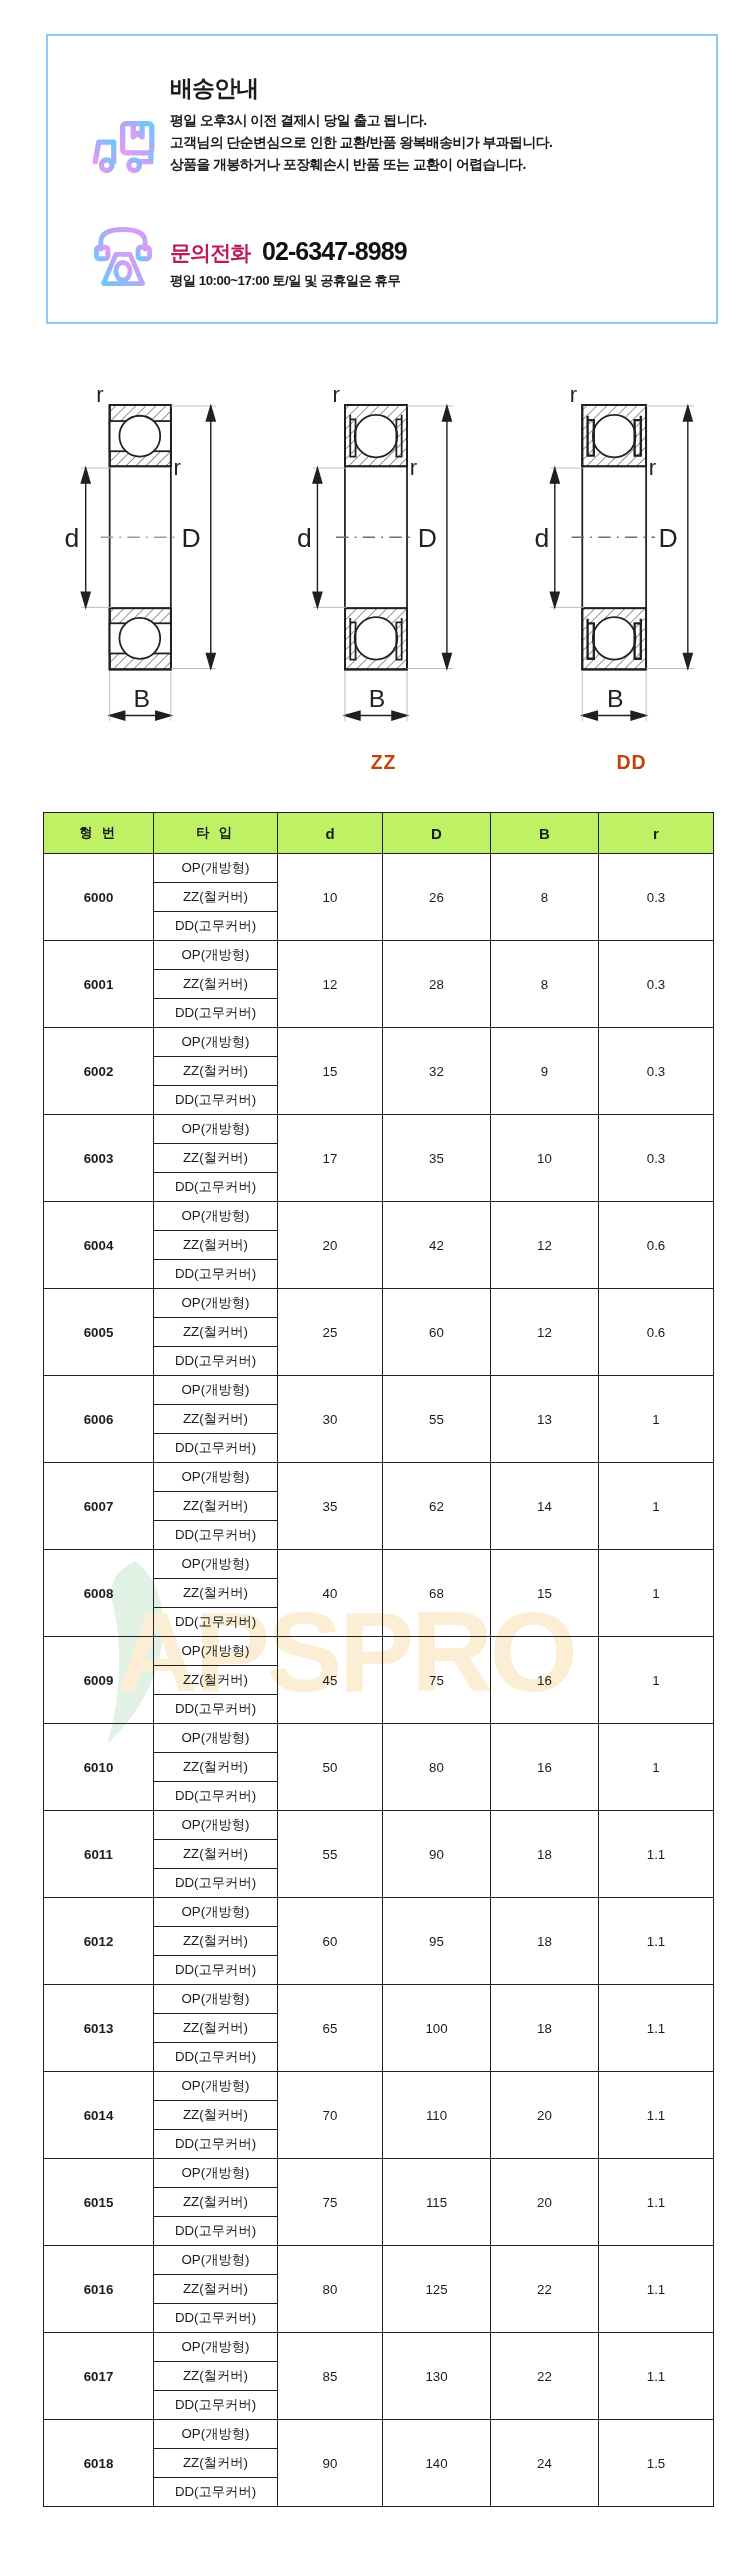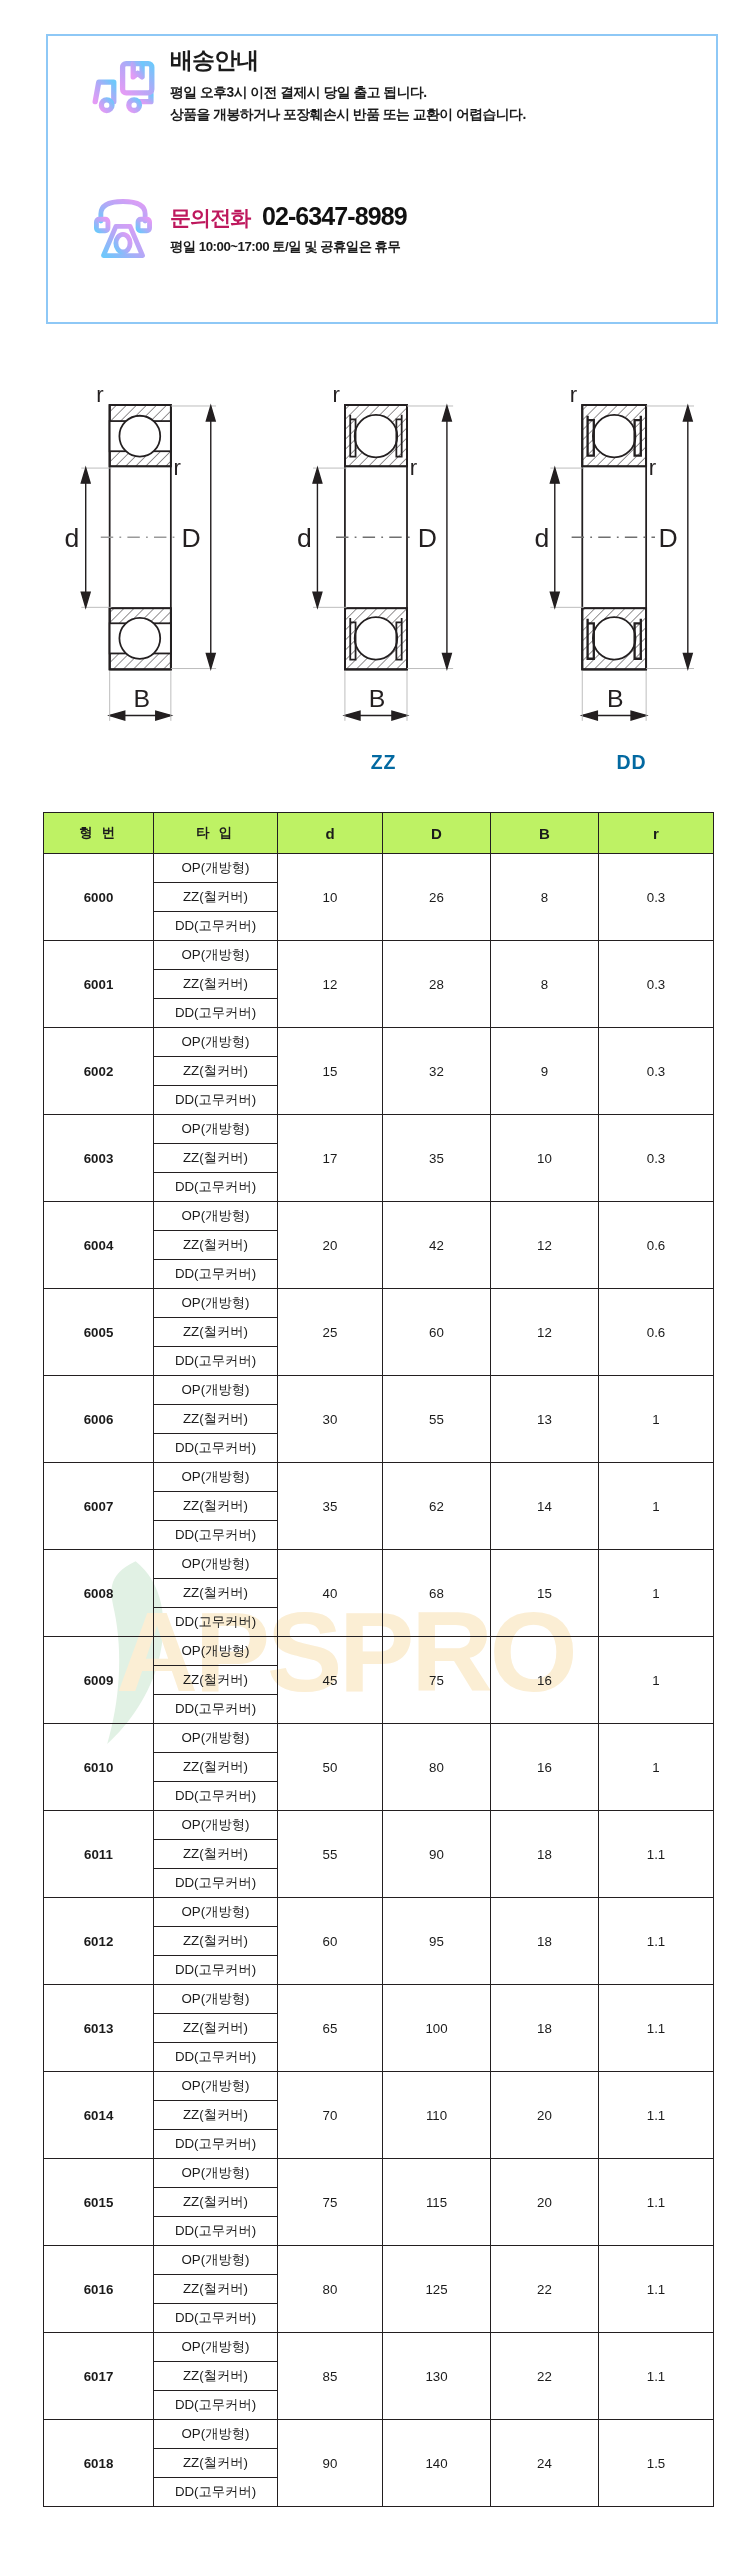--- a/index.html
+++ b/index.html
@@ -14,21 +14,21 @@
   .page { position: relative; width: 754px; min-height: 2576px; overflow: hidden; }
 
   
   .notice-box {
     position: absolute;
     left: 46px; top: 34px;
     width: 672px; height: 290px;
     border: 2.7px solid #8ec8f6;
     background: #ffffff;
   }
-  .notice-block { position:absolute; display:flex; align-items:center; }
+  .notice-block { position:absolute; display:flex; align-items:flex-end;margin-top:28px; }
   .shipping-block { left: 37px; top: 12.4px; }
   .phone-block { left: 37px; top: 160px; }
 
   .icon-wrap { width: 76px; flex:0 0 76px; display:flex; justify-content:center; }
   .icon-wrap svg { display:block; }
 
   .notice-text { padding-left: 9px; }
   .notice-title {
     font-size: 23px; font-weight: bold; color: #1b1b1b;
     letter-spacing: -0.9px; line-height: 1.1; margin-bottom: 8px;
@@ -47,21 +47,21 @@
     position: absolute; left: 0; top: 355px;
     width: 754px; height: 426px;
   }
   .diagram { position:absolute; top:0; width: 251px; height: 426px; }
   .diagram.d0 { left: 5.3px; }
   .diagram.d1 { left: 258px; }
   .diagram.d2 { left: 506px; }
   .diagram svg { display:block; }
   .diagram-caption {
     position:absolute; bottom: 7px; width:100%; text-align:center;
-    font-size: 19.5px; font-weight: bold; color:#0369a1; letter-spacing: 0.9px;
+    font-size: 19.5px; font-weight: bold; color:#c2410c; letter-spacing: 0.9px;
   }
 
   
   .spec-table-wrap { position:absolute; left: 43px; top: 812px; width: 671px; }
   table.spec {
     border-collapse: collapse;
     width: 671px;
     table-layout: fixed;
     position: relative;
     z-index: 2;
@@ -130,20 +130,21 @@
           </g>
           <g fill="none" stroke="url(#gradTruck)" stroke-width="6" stroke-linejoin="round">
             <rect x="38" y="6" width="33" height="33" rx="4"></rect>
             <path d="M50 6 L50 21 L55 17 L60 21 L60 6" stroke-linecap="round"></path>
           </g>
         </svg>
       </div>
       <div class="notice-text">
         <div class="notice-title">배송안내</div>
         <div class="notice-line">평일 오후3시 이전 결제시 당일 출고 됩니다.</div>
+        <div class="notice-line">고객님의 단순변심으로 인한 교환/반품 왕복배송비가 부과됩니다.</div>
         <div class="notice-line">상품을 개봉하거나 포장훼손시 반품 또는 교환이 어렵습니다.</div>
       </div>
     </div>
 
     <div class="notice-block phone-block">
       <div class="icon-wrap">
         <svg width="62" height="66" viewBox="0 0 70 74" aria-hidden="true">
           <defs>
             <linearGradient id="gradPhone" x1="0" y1="1" x2="1" y2="0">
               <stop offset="0%" stop-color="#6ec8fb"></stop>

